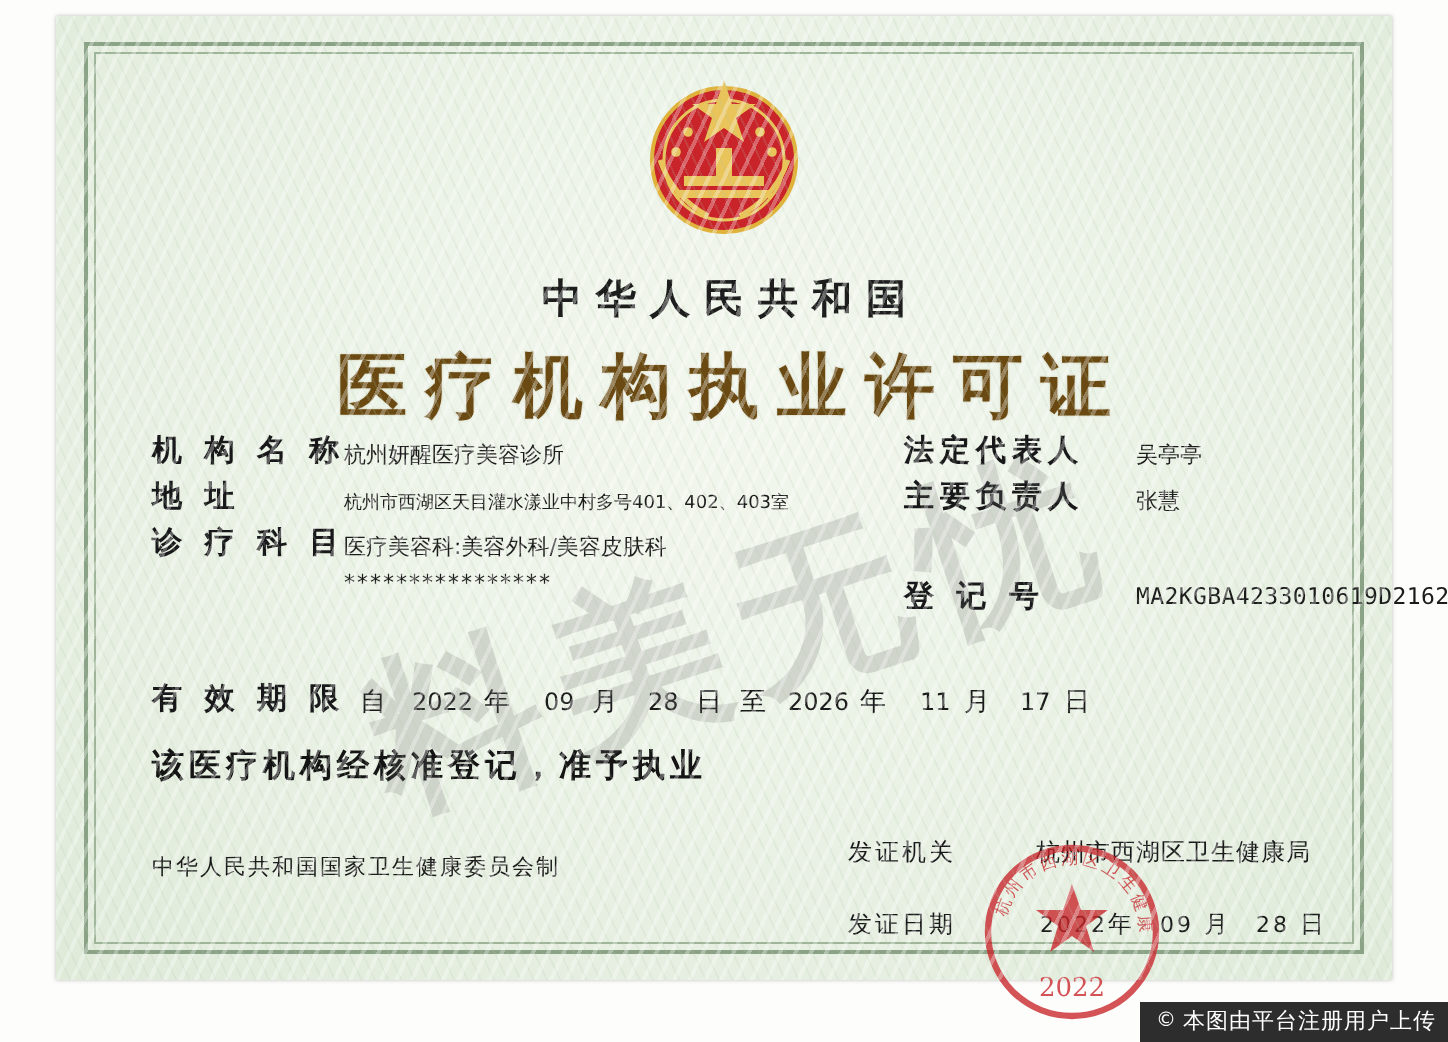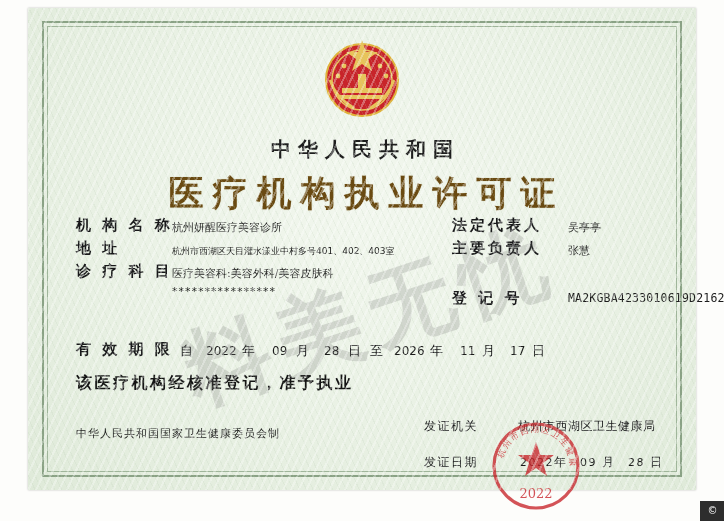--- a/index.html
+++ b/index.html
@@ -375,15 +375,16 @@
           <textPath href="#sealArc" startOffset="7%">杭州市西湖区卫生健康局</textPath>
         </text>
       </svg>
     </div>
 
     <div class="watermark">料美无忧</div>
   </div>
 
   <div class="notice">
     <span class="c">©</span>
+    <span>本图由平台注册用户上传</span>
   </div>
 
 </div>
 
 </body></html>

